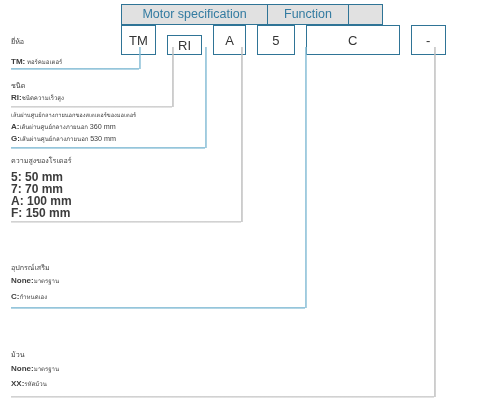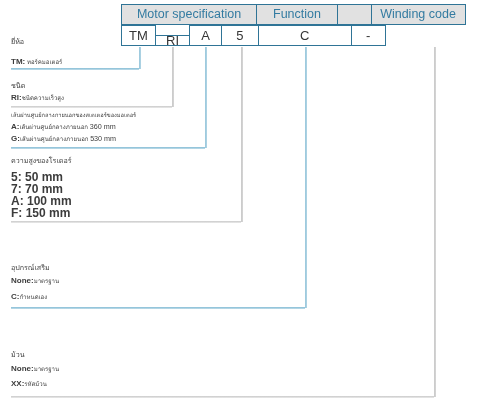--- a/index.html
+++ b/index.html
@@ -4,28 +4,28 @@
 <title>Motor model code diagram</title>
 <style>
   html,body{margin:0;padding:0;}
   body{width:481px;height:400px;background:#ffffff;
        font-family:"Liberation Sans",sans-serif;overflow:hidden;position:relative;}
 
   
   .code-table{position:absolute;left:121px;top:3.5px;width:358px;}
   .tr-head > .cell:first-child, .tr-body > .cell:first-child{margin-left:0;}
   .tr-head{display:flex;height:21.5px;}
-  .tr-body{display:flex;height:21px;}
+  .tr-body{display:flex;height:30px;gap:12px;}
   .cell{border:1px solid #2f7496;box-sizing:border-box;display:flex;margin-left:-1px;
         align-items:center;justify-content:center;font-size:12.5px;line-height:1;}
   .cell.head{background:#e1e1e1;color:#337ba1;}
   .cell.body{background:#ffffff;color:#353535;font-size:13px;}
   .w-tm{width:35px;}   .w-ri{width:35px;margin-top:10px;} .w-a{width:33px;}
   .w-5{width:37.5px;}  .w-c{width:94.5px;}  .w-dash{width:34.5px;}
-  .w-xx{width:95px;} .w-spec{width:136px;} .w-func{width:82px;}
+  .w-xx{width:95px;} .w-spec{width:147px;} .w-func{width:82px;}
 
   
   .hline{position:absolute;height:2px;}
   .vline{position:absolute;width:2px;}
   .c-blue{background:#8cc4de;}
   .hline.c-blue{background:linear-gradient(to bottom,rgba(132,188,213,0.98),rgba(132,188,213,0.5));}
   .hline.c-grey{background:linear-gradient(to bottom,rgba(192,192,192,0.85),rgba(192,192,192,0.32));}
   .vline.c-blue{background:linear-gradient(to right,rgba(132,188,213,0.62),rgba(132,188,213,0.95) 50%,rgba(132,188,213,0.42));}
   .vline.c-grey{background:linear-gradient(to right,rgba(190,190,190,0.62),rgba(190,190,190,0.95) 50%,rgba(190,190,190,0.42));}
   .c-grey{background:#c9c9c9;}
@@ -40,21 +40,20 @@
   .leg-subtitle{font-size:5.7px;}
 </style>
 </head>
 <body>
 
 <div class="code-table">
   <div class="tr-head">
     <div class="cell head w-spec">Motor specification</div>
     <div class="cell head w-func">Function</div>
     <div class="cell head w-dash"></div>
-    <div class="cell head w-xx">Winding code</div>
   </div>
   <div class="tr-body">
     <div class="cell body w-tm">TM</div>
     <div class="cell body w-ri">RI</div>
     <div class="cell body w-a">A</div>
     <div class="cell body w-5">5</div>
     <div class="cell body w-c">C</div>
     <div class="cell body w-dash">-</div>
   </div>
 </div>

